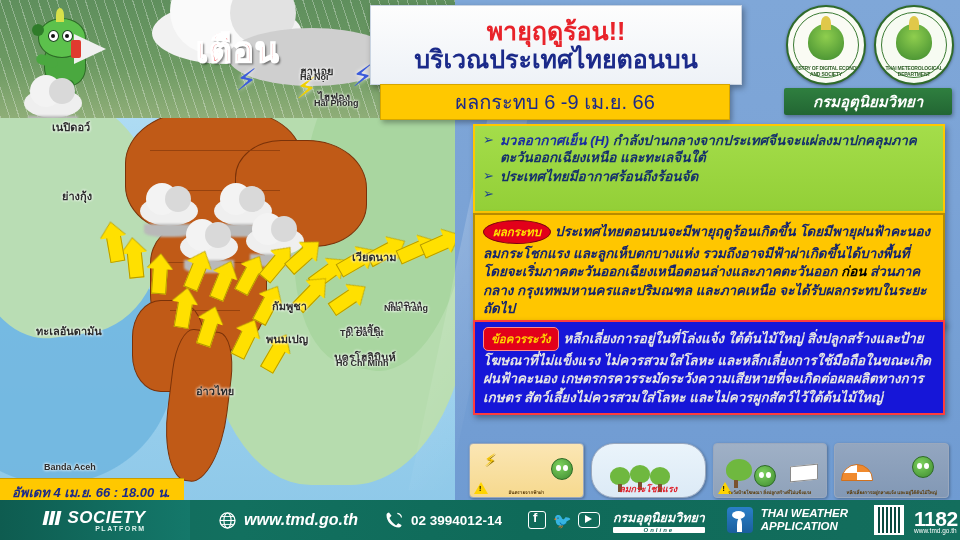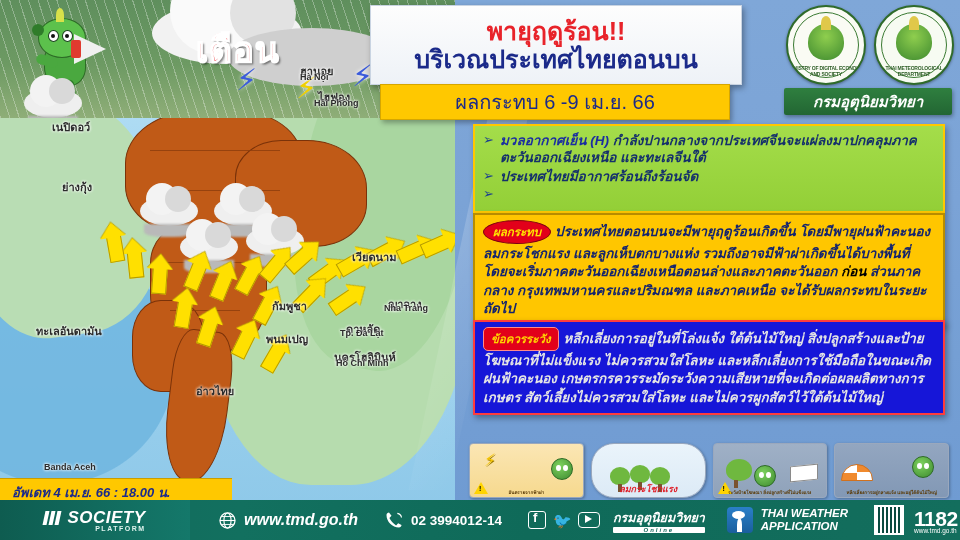--- a/index.html
+++ b/index.html
@@ -79,21 +79,21 @@
      border-top:15px solid transparent;border-bottom:15px solid transparent;border-left:32px solid #f0f0f0;}
   .m-megaband{position:absolute;left:47px;top:30px;width:10px;height:18px;background:#e03a2f;border-radius:2px;}
   .m-arm{position:absolute;left:12px;top:46px;width:22px;height:10px;background:#4aa83f;border-radius:6px;transform:rotate(18deg);}
   .m-leg{position:absolute;top:70px;width:13px;height:20px;background:#2f7c2a;border-radius:5px;}
   .m-leg.l{left:20px;transform:rotate(16deg);} .m-leg.r{left:38px;transform:rotate(-8deg);}
 
   .map-label{position:absolute;color:#2b2b2b;font-size:9px;font-weight:bold;
      text-shadow:0 0 3px #fff,0 0 3px #fff;white-space:nowrap;}
   .map-label.th{font-size:11px;}
 
-  .update-bar{position:absolute;left:0;bottom:0;width:232px;height:26px;background:#ffc800;
+  .update-bar{position:absolute;left:0;bottom:0;width:184px;height:26px;background:#ffc800;
      border-top:1.5px solid #c99d00;display:flex;align-items:center;}
   .update-bar span{color:#1b2a8a;font-weight:bold;font-size:13px;font-style:italic;padding-left:12px;}
 
   
   .right{position:absolute;left:455px;top:0;width:505px;height:505px;
      background:linear-gradient(180deg,#7fa7d8 0%,#7ba3d6 40%,#6f9bd2 100%);}
   .diag{position:absolute;left:-6px;top:110px;width:40px;height:380px;
      background:linear-gradient(120deg,rgba(255,255,255,.22),rgba(255,255,255,0));
      transform:skewX(-12deg);}
 
@@ -300,21 +300,21 @@
         <div class="m-leg l"></div>
         <div class="m-leg r"></div>
       </div>
       <div class="cloud" style="left:24px;top:88px;">
           <i></i>
         </div>
     </div>
 
     <div id="map-labels">
         <div class="map-label th" style="left: 52px; top: 118px;">เนปิดอว์</div>
-        <div class="map-label th" style="left: 62px; top: 178px; text-align: right;">ย่างกุ้ง</div>
+        <div class="map-label th" style="left: 62px; top: 187px; text-align: right;">ย่างกุ้ง</div>
         <div class="map-label th" style="left: 300px; top: 62px;">ฮานอย</div>
         <div class="map-label" style="left: 300px; top: 72px;">Hà Nội</div>
         <div class="map-label th" style="left: 318px; top: 88px;">ไฮฟอง</div>
         <div class="map-label" style="left: 314px; top: 98px;">Hải Phòng</div>
         <div class="map-label th" style="left: 352px; top: 248px;">เวียดนาม</div>
         <div class="map-label th" style="left: 272px; top: 297px;">กัมพูชา</div>
         <div class="map-label th" style="left: 266px; top: 330px;">พนมเปญ</div>
         <div class="map-label th" style="left: 388px; top: 295px;">ญาจาง</div>
         <div class="map-label" style="left: 384px; top: 303px;">Nha Trang</div>
         <div class="map-label th" style="left: 346px; top: 320px;">ดาหลัด</div>

